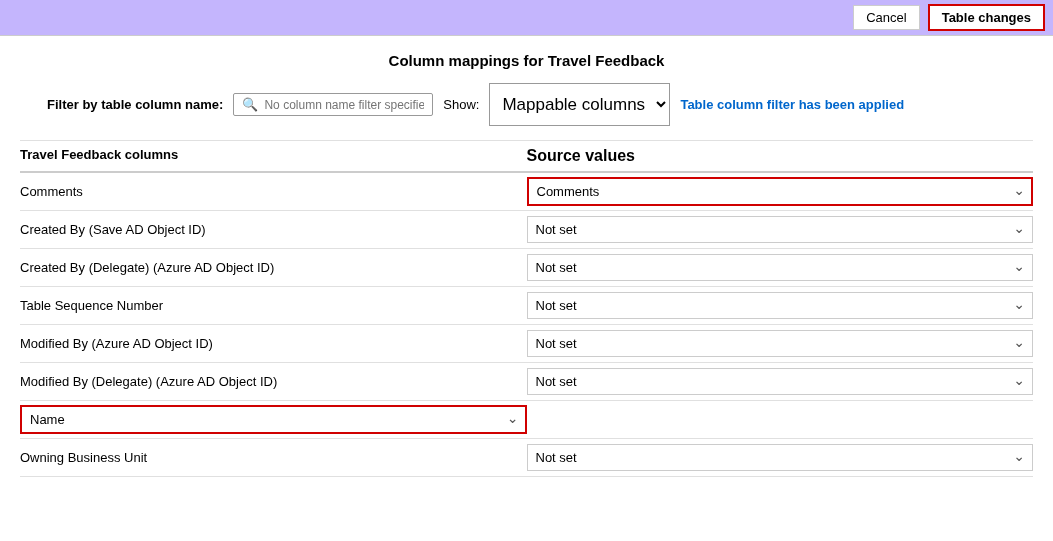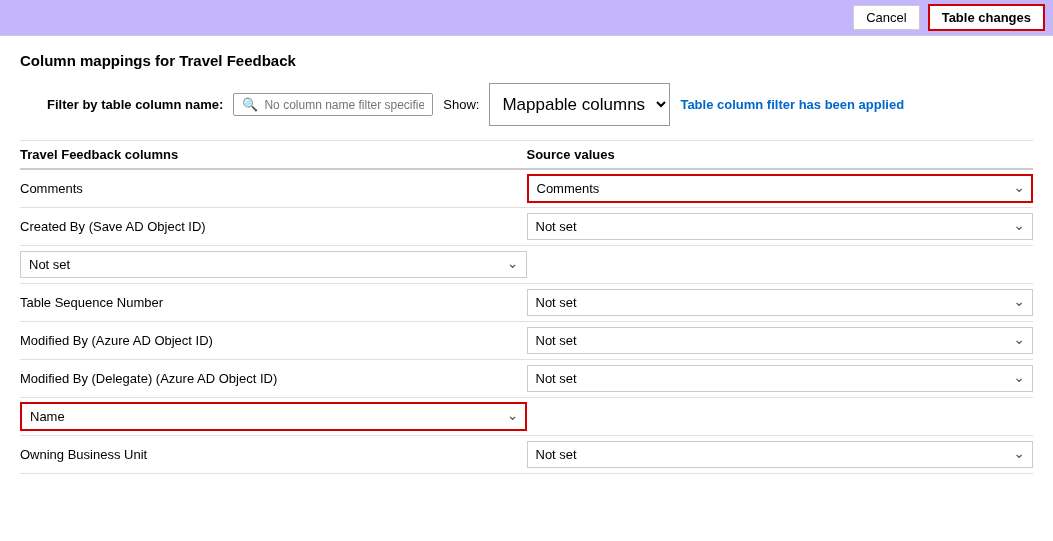--- a/index.html
+++ b/index.html
@@ -36,20 +36,21 @@
     }
 
     .main-content {
       padding: 16px 20px;
     }
 
     .page-title {
       font-size: 15px;
       font-weight: 600;
       margin-bottom: 14px;
+      text-align: center;
     }
 
     .filter-row {
       display: flex;
       align-items: center;
       gap: 10px;
       margin-bottom: 14px;
     }
 
     .filter-label {
@@ -112,21 +113,21 @@
 
     .col-left {
       width: 50%;
       font-weight: 700;
       font-size: 13px;
     }
 
     .col-right {
       width: 50%;
       font-weight: 700;
-      font-size: 13px;
+      font-size: 16px;
     }
 
     .table-row {
       display: flex;
       align-items: center;
       border-bottom: 1px solid #e0e0e0;
       min-height: 38px;
     }
 
     .row-label {
@@ -217,20 +218,21 @@
           <div class="select-wrapper highlighted"><select><option>Comments</option></select></div>
         </div>
       </div>
       <div class="table-row">
         <div class="row-label">Created By (Save AD Object ID)</div>
         <div class="row-value">
           <div class="select-wrapper"><select><option>Not set</option></select></div>
         </div>
       </div>
       <div class="table-row">
+        <div class="row-label">Created By (Delegate) (Azure AD Object ID)</div>
         <div class="row-value">
           <div class="select-wrapper"><select><option>Not set</option></select></div>
         </div>
       </div>
       <div class="table-row">
         <div class="row-label">Table Sequence Number</div>
         <div class="row-value">
           <div class="select-wrapper"><select><option>Not set</option></select></div>
         </div>
       </div>

